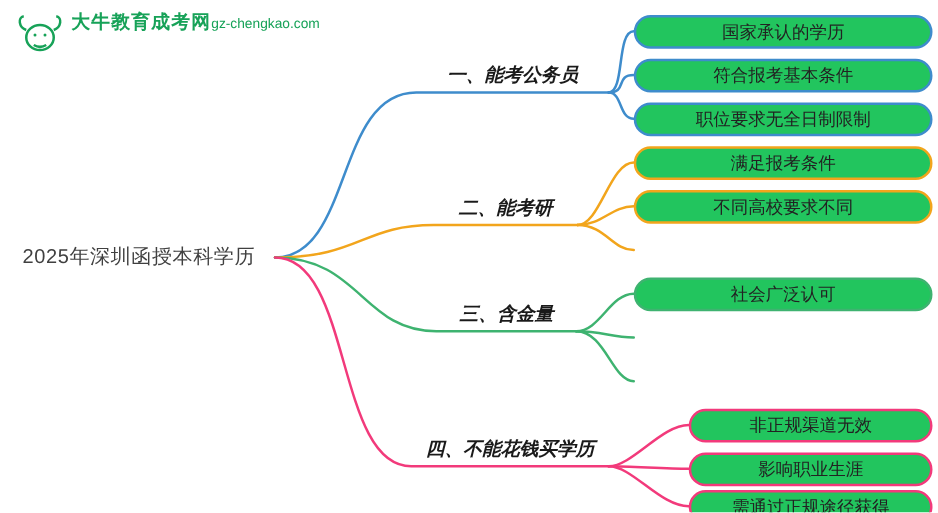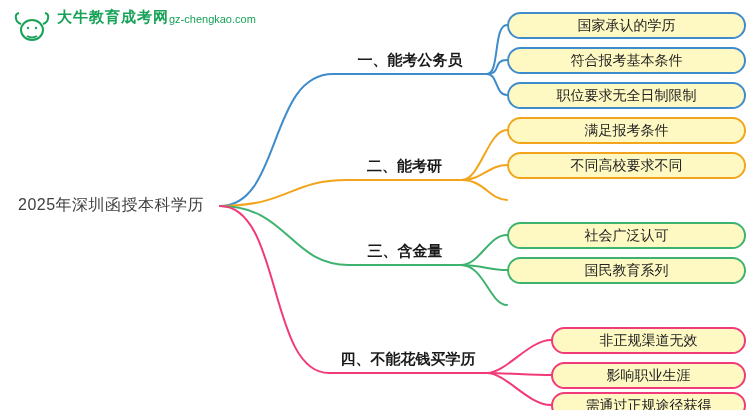--- a/index.html
+++ b/index.html
@@ -8,29 +8,29 @@
     font-family:"Liberation Sans","DejaVu Sans",sans-serif;overflow:hidden;
   }
   svg.links{position:absolute;left:0;top:0;width:750px;height:410px;}
   svg.links path{fill:none;stroke-width:2;stroke-linecap:round;}
 
   .root-label{
     position:absolute;left:18px;top:195px;width:200px;
     font-size:16px;color:#404040;text-align:left;letter-spacing:.5px;
   }
   .branch-label{
-    position:absolute;text-align:center;font-size:15px;font-weight:600;color:#1a1a1a;
+    position:absolute;text-align:center;font-size:15px;font-weight:600;color:#1a1a1a;font-style:italic;
   }
   .bl1{left:333px;top:51px;width:154px;}
   .bl2{left:347px;top:157px;width:115px;}
   .bl3{left:349px;top:242px;width:112px;text-align:center;}
   .bl4{left:329px;top:350px;width:158px;}
 
   .node{
-    position:absolute;height:27px;box-sizing:border-box;background:#fef9c3;
+    position:absolute;height:27px;box-sizing:border-box;background:#22c55e;
     border:2px solid #999;border-radius:14px;
     display:flex;align-items:center;justify-content:center;
     font-size:14px;color:#222;white-space:nowrap;
   }
   .c1{border-color:#3e8ccc;}
   .c2{border-color:#f2a51c;}
   .c3{border-color:#3eb370;}
   .c4{border-color:#f23a7b;}
 
   .n-a{left:507px;width:239px;}
@@ -103,19 +103,18 @@
   <div class="branch-label bl4">四、不能花钱买学历</div>
 
   <div class="node c1 n-a" style="top:12px;">国家承认的学历</div>
   <div class="node c1 n-a" style="top:47px;">符合报考基本条件</div>
   <div class="node c1 n-a" style="top:82px;">职位要求无全日制限制</div>
 
   <div class="node c2 n-a" style="top:117px;">满足报考条件</div>
   <div class="node c2 n-a" style="top:152px;">不同高校要求不同</div>
 
   <div class="node c3 n-a" style="top:222px;">社会广泛认可</div>
-  <div class="node c3 n-a" style="top:257px;">国民教育系列</div>
 
   <div class="node c4 n-b" style="top:327px;">非正规渠道无效</div>
   <div class="node c4 n-b" style="top:362px;">影响职业生涯</div>
   <div class="node c4 n-b" style="top:392px;">需通过正规途径获得</div>
 
 </div>
 
 </body></html>

